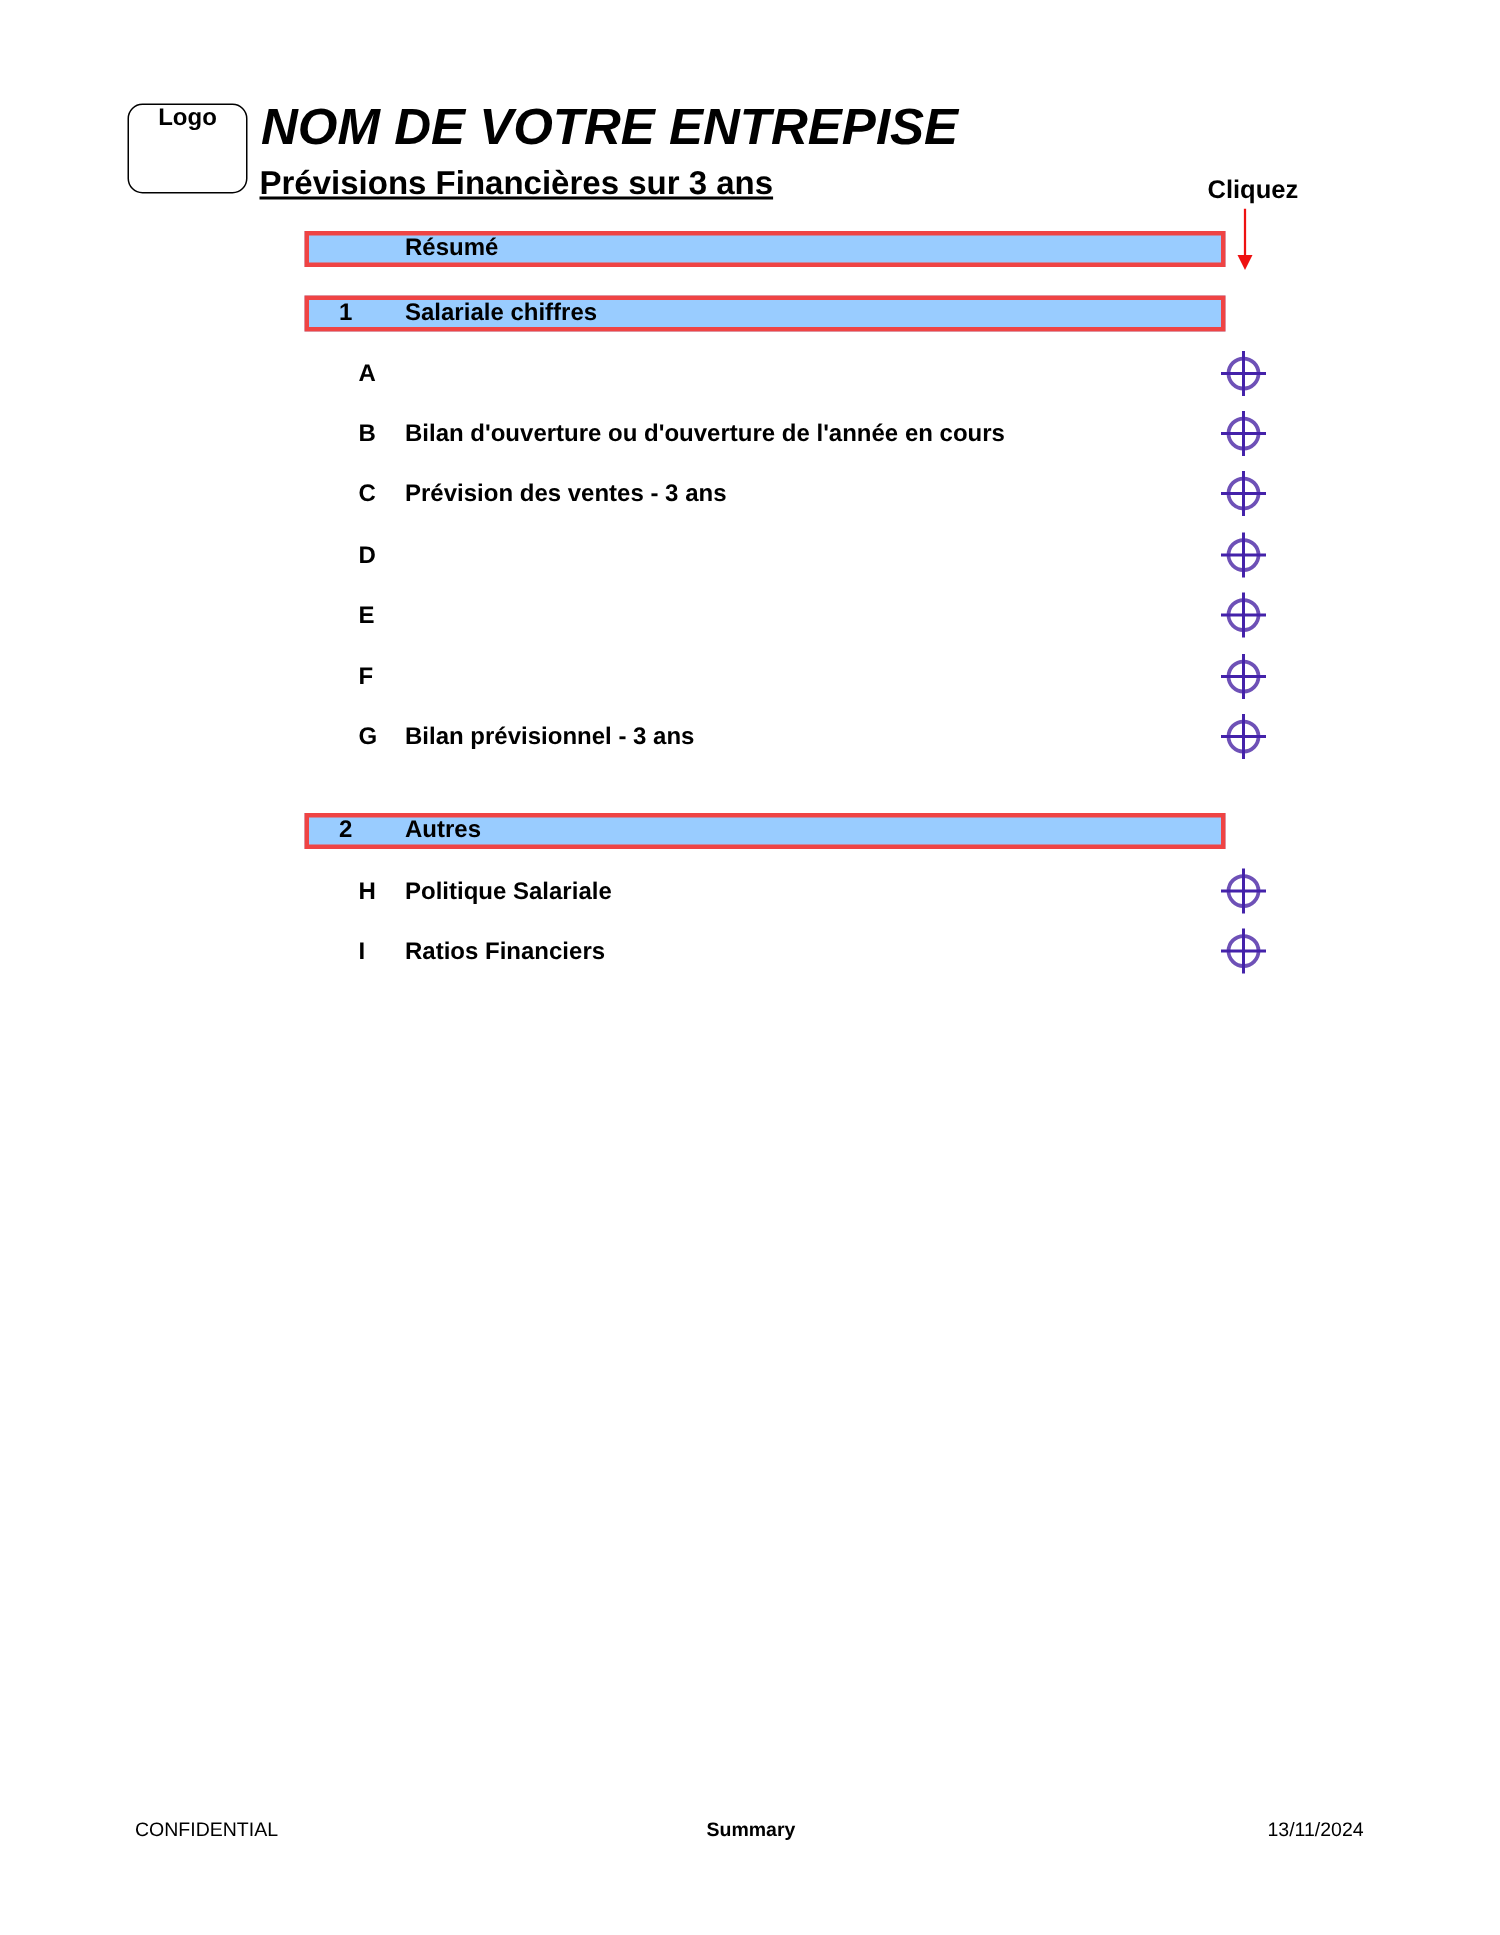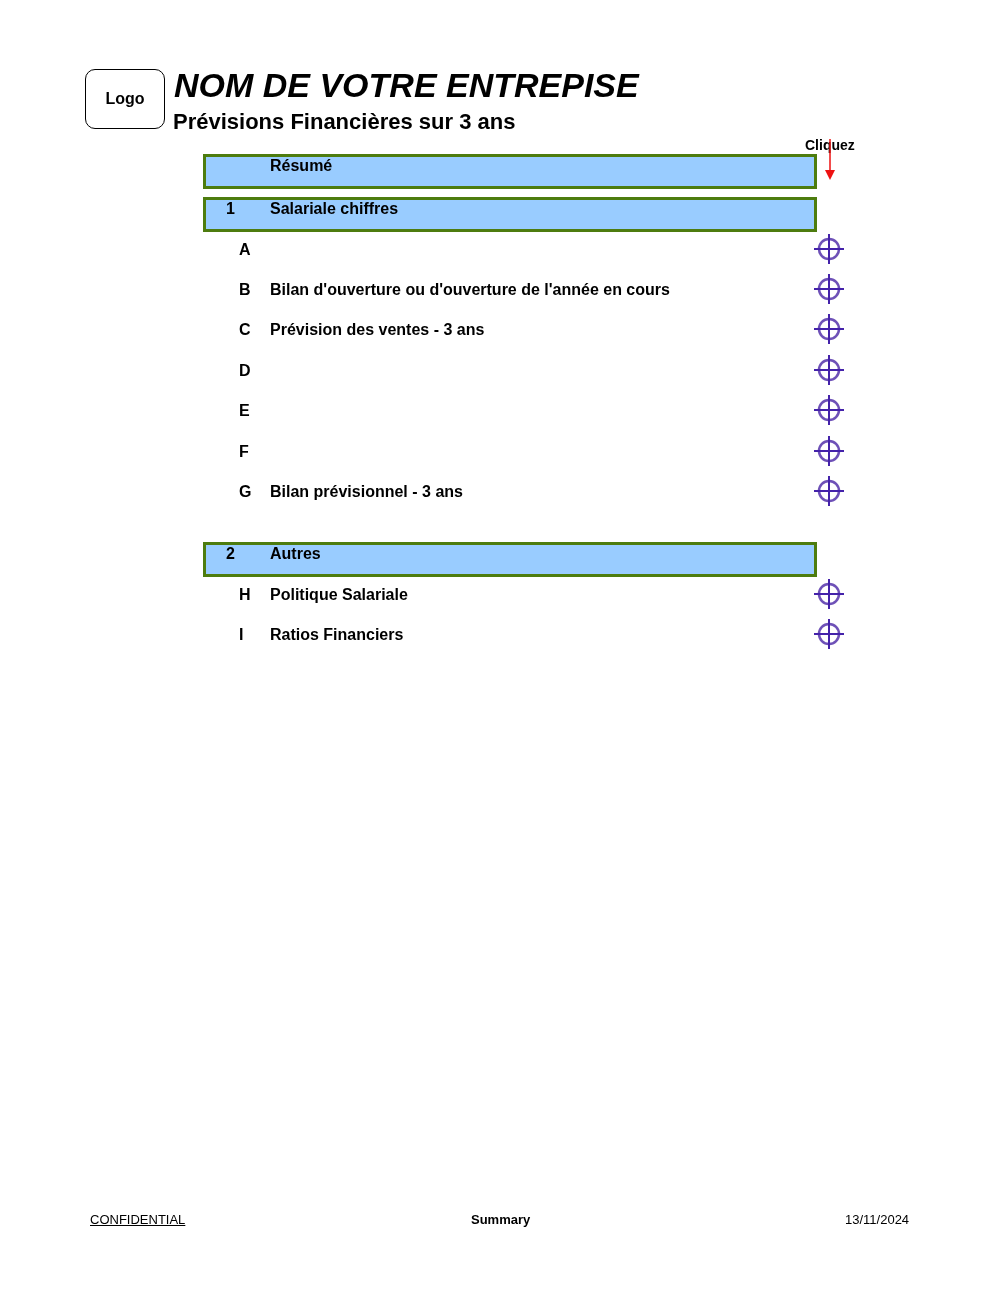--- a/index.html
+++ b/index.html
@@ -1,26 +1,26 @@
 <!DOCTYPE html>
 <html><head>
 <meta charset="utf-8">
 <style>
   html, body { margin:0; padding:0; background:#ffffff; }
   body { width:1000px; height:1290px; position:relative; overflow:hidden;
          font-family:"Liberation Sans", sans-serif; color:#000; }
   .abs { position:absolute; }
   .logo-box { left:85px; top:69px; width:80px; height:60px; border:1.5px solid #000;
-              border-radius:10px; display:flex; align-items:center; justify-content:center;
+              border-radius:10px; display:flex; justify-content:center;
               font-weight:bold; font-size:16px; box-sizing:border-box; }
   .company { left:174px; top:66px; font-size:34px; font-weight:bold; font-style:italic; letter-spacing:0px; white-space:nowrap; }
-  .subtitle { left:173px; top:109px; font-size:22px; font-weight:bold; white-space:nowrap; }
-  .cliquez { left:805px; top:117px; font-size:14px; font-weight:bold; white-space:nowrap;margin-top:20px; }
+  .subtitle { left:173px; top:109px; font-size:22px; font-weight:bold; white-space:nowrap;text-decoration:underline; }
+  .cliquez { left:805px; top:117px; font-size:17px; font-weight:bold; white-space:nowrap; }
   .arrow { left:824px; top:139px; width:12px; height:42px; }
-  .bar { left:203px; width:614px; height:35px; background:#99ccff; border:3px solid #4d7c0f;
+  .bar { left:203px; width:614px; height:24px; background:#99ccff; border:3px solid #ef4444;
          box-sizing:border-box; font-weight:bold; font-size:16px; }
   .bar .num { position:absolute; left:20px; top:0px; line-height:18px; }
   .bar .lbl { position:absolute; left:64px; top:0px; line-height:18px; white-space:nowrap; }
   .item { left:0; width:1000px; height:22px; font-size:16px; font-weight:bold; }
   .item .letter { position:absolute; left:239px; top:0; line-height:22px; }
   .item .lbl { position:absolute; left:270px; top:0; line-height:22px; white-space:nowrap; }
   .item .target { position:absolute; left:813px; top:-6px; width:32px; height:32px; cursor:pointer; }
   .footer { top:1212px; font-size:13px; white-space:nowrap; }
 </style>
 </head>
@@ -131,15 +131,15 @@
 <div class="abs item" style="top:624px;">
   <span class="letter">I</span>
   <span class="lbl">Ratios Financiers</span>
   <svg class="target" viewBox="0 0 32 32">
     <circle cx="16" cy="16" r="10" fill="none" stroke="#5533aa" stroke-width="2.5" opacity="0.85"></circle>
     <line x1="16" y1="1" x2="16" y2="31" stroke="#4422aa" stroke-width="2"></line>
     <line x1="1" y1="16" x2="31" y2="16" stroke="#4422aa" stroke-width="2"></line>
   </svg>
 </div>
 
-<div class="abs footer" style="left:90px;text-decoration:underline;">CONFIDENTIAL</div>
+<div class="abs footer" style="left:90px;">CONFIDENTIAL</div>
 <div class="abs footer" style="left:471px;font-weight:bold;">Summary</div>
 <div class="abs footer" style="left:845px;">13/11/2024</div>
 
 </body></html>

